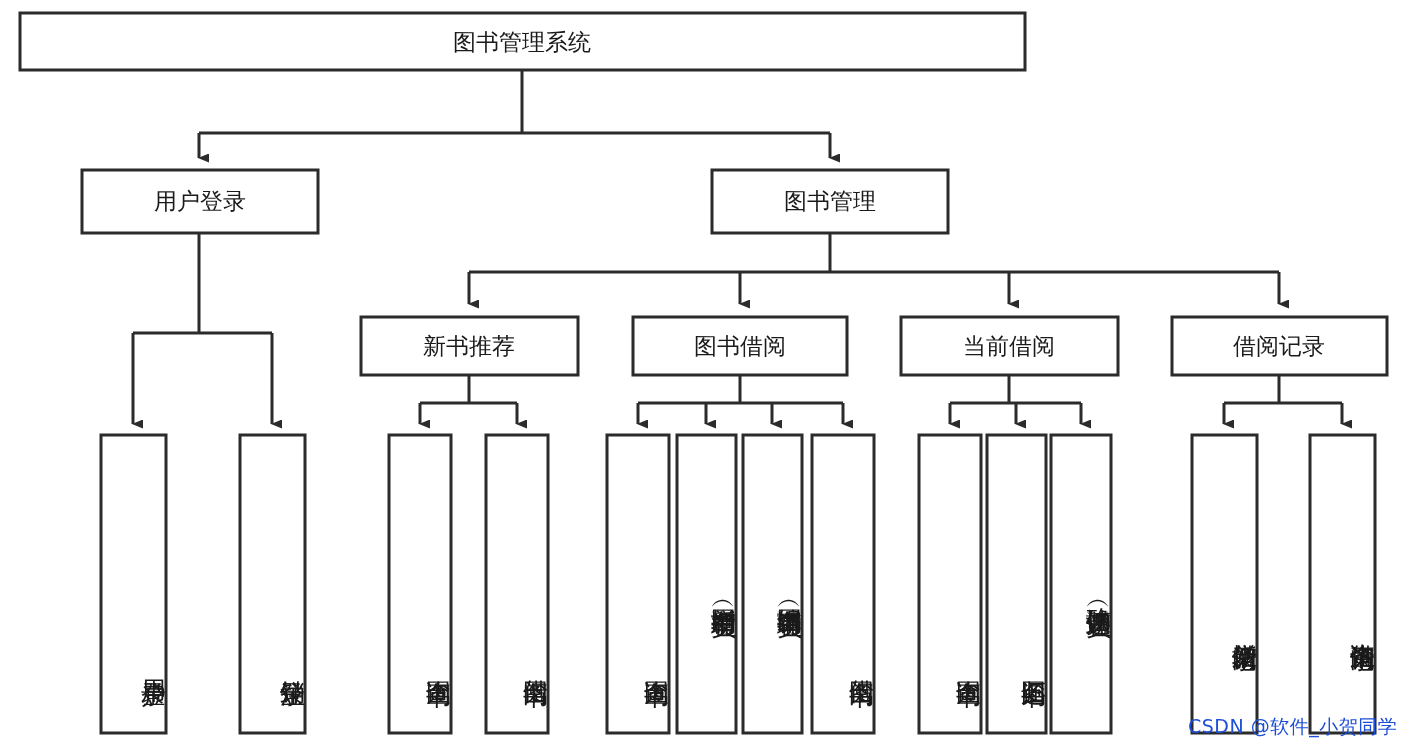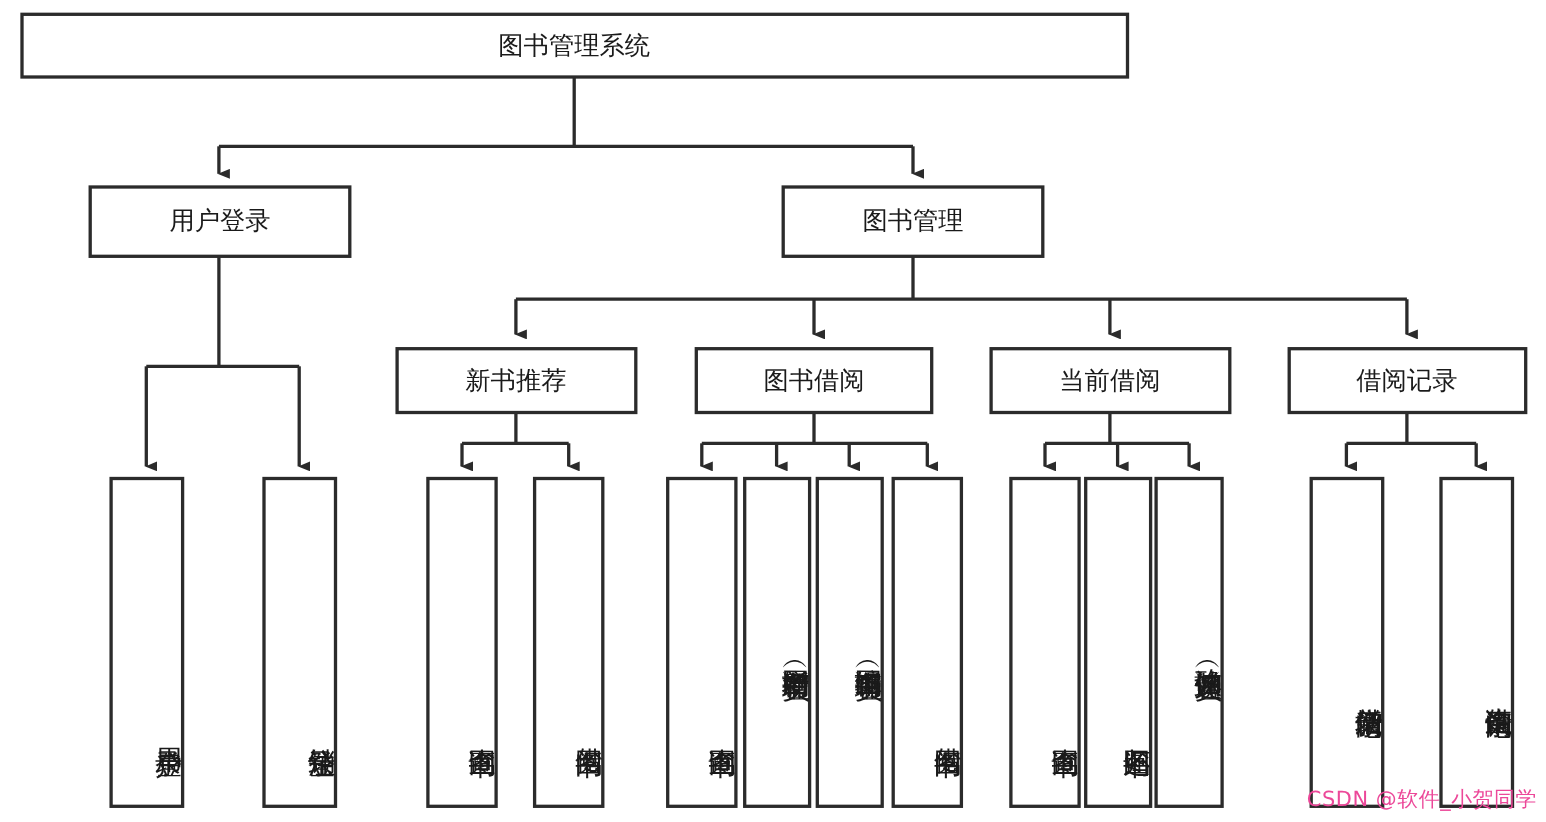--- a/index.html
+++ b/index.html
@@ -30,21 +30,21 @@
     align-items:flex-start;
     justify-content:center;
     white-space:nowrap;
     pointer-events:none;
   }
   .watermark{
     position:absolute;
     left:1188px;top:714px;
     font-family:"DejaVu Sans","Liberation Sans",sans-serif;
     font-size:19px;
-    color:#ec4899;
+    color:#1d4ed8;
     white-space:nowrap;
     letter-spacing:0.5px;
   }
 </style>
 </head>
 <body>
 
 <div id="diagram-root">
 
   <svg id="flow" viewBox="0 0 1405 747" xmlns="http://www.w3.org/2000/svg">

